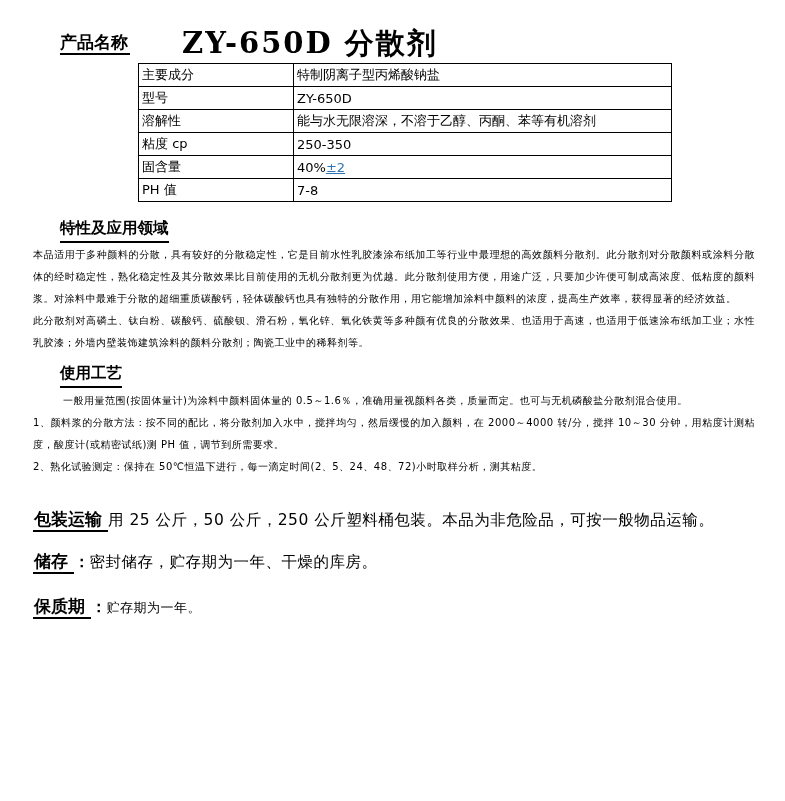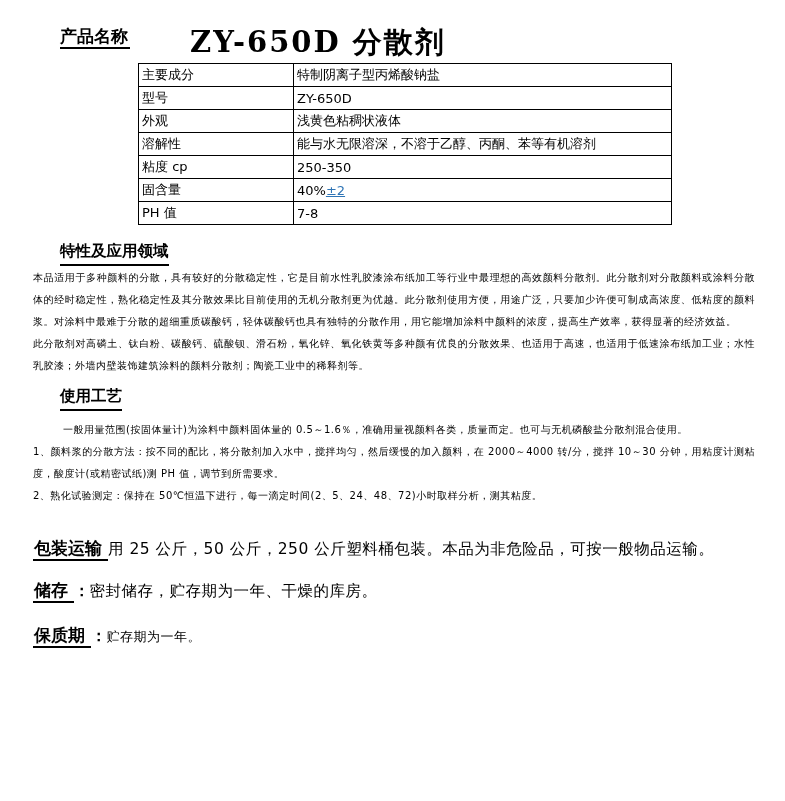--- a/index.html
+++ b/index.html
@@ -3,21 +3,21 @@
 <meta charset="utf-8">
 <style>
   * { margin:0; padding:0; box-sizing:border-box; }
   html,body { background:#ffffff; }
   .page {
     width:785px; height:801px; background:#ffffff; color:#000;
     padding:26px 30px 0 33px; overflow:hidden;
     font-family:"DejaVu Sans", sans-serif;
   }
   
-  .hdr-row1 { display:flex; align-items:flex-start; height:34px;gap:8px; }
+  .hdr-row1 { display:flex; align-items:center; height:34px; }
   .hdr-label {
     font-size:17px; font-weight:bold; line-height:20px;
     border-bottom:2px solid #000; padding:0 2px 1px 0; margin-left:27px;
   }
   .doc-title {
     font-family:"DejaVu Serif", serif; font-size:29px; font-weight:bold;
     line-height:32px; margin-left:52px; letter-spacing:2px; white-space:nowrap;
   }
   .hdr-row2 { margin-top:6px; height:24px; }
   
@@ -37,21 +37,21 @@
     font-size:15.5px; font-weight:bold; line-height:20px;
     border-bottom:2px solid #000; padding-bottom:4px;
   }
   .features-heading { margin-top:16px; }
   .usage-heading { margin-top:9px; }
   p.body {
     font-size:10px; line-height:22px; letter-spacing:0.5px;
     text-align:justify; margin:0;
   }
   p.body.first { margin-top:4px; }
-  p.intro { text-indent:30px; margin-top:11px; }
+  p.intro { text-indent:30px; margin-top:5px; }
   .inline-sec { margin-top:29px; line-height:24px; }
   .inline-sec .big-heading {
     font-size:17px; font-weight:bold;
     border-bottom:2px solid #000; padding:0 6px 1px 1px;
   }
   .inline-sec .sep { font-size:15.5px; font-weight:bold; }
   .inline-sec .after-text { font-size:15.5px; letter-spacing:0.5px; }
   .storage-sec { margin-top:17px; }
   .shelf-sec { margin-top:20px; }
   .shelf-sec .after-text { font-size:13px; }
@@ -68,24 +68,20 @@
 
   <table class="spec-table">
     <tbody>
       <tr>
         <td class="col-label">主要成分</td>
         <td>特制阴离子型丙烯酸钠盐</td>
       </tr>
       <tr>
         <td class="col-label">型号</td>
         <td>ZY-650D</td>
-      </tr>
-      <tr>
-        <td class="col-label">外观</td>
-        <td>浅黄色粘稠状液体</td>
       </tr>
       <tr>
         <td class="col-label">溶解性</td>
         <td>能与水无限溶深，不溶于乙醇、丙酮、苯等有机溶剂</td>
       </tr>
       <tr>
         <td class="col-label">粘度 cp</td>
         <td>250-350</td>
       </tr>
       <tr>

